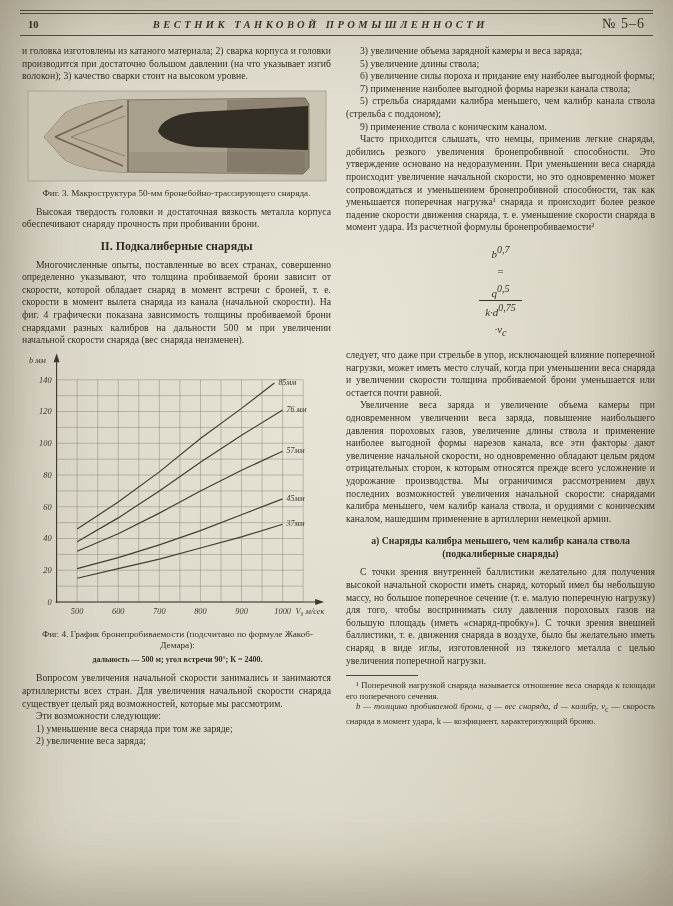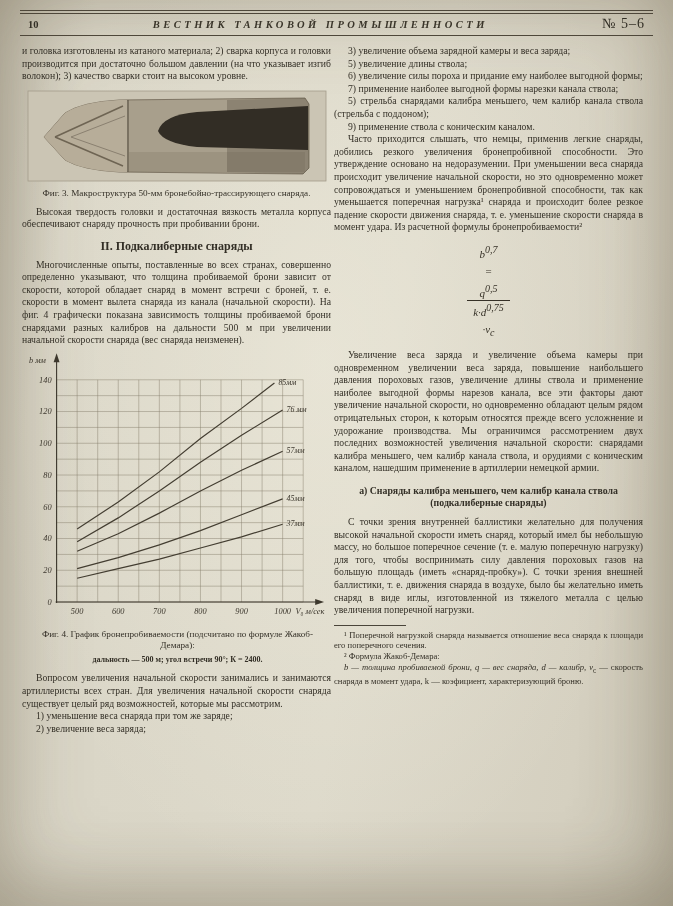--- a/index.html
+++ b/index.html
@@ -12,21 +12,21 @@
           radial-gradient(ellipse at 48% 40%, rgba(255,252,238,.35), rgba(0,0,0,0) 70%),
           linear-gradient(100deg, #c9c4b4 0%, #d9d5c6 12%, #dcd8c9 55%, #d5d0c0 85%, #c7c2b1 100%);
         box-shadow:inset 0 0 90px rgba(88,76,52,.30), inset 0 -25px 60px rgba(88,76,52,.18);}
   .header{margin:10px 20px 0 20px;border-top:1px solid #4e473a;padding-top:2px;}
   .header-inner{border-top:1px solid #4e473a;border-bottom:1px solid #4e473a;
         display:flex;align-items:baseline;justify-content:space-between;
         padding:2px 8px 3px 8px;}
   .pg-num{font-weight:bold;font-size:10.5px;}
   .journal{font-weight:bold;font-style:italic;font-size:10.5px;letter-spacing:3.5px;color:#3a352a;text-align:center;}
   .issue{font-weight:normal;font-size:14px;letter-spacing:1px;}
-  .cols{display:flex;gap:3px;padding:9px 18px 0 22px;}
+  .cols{display:flex;gap:15px;padding:9px 18px 0 22px;justify-content:flex-end;}
   .col{width:309px;font-size:9.7px;line-height:12.6px;text-align:justify;}
   .col p{margin:0;text-indent:14px;}
   .col p.noindent{text-indent:0;}
   h2.section{font-size:12px;text-align:center;margin:9px 0 6px 0;font-weight:bold;text-indent:0;}
   h3.subsection{font-size:9.8px;text-align:center;margin:10px 0 6px 0;font-weight:bold;line-height:12.5px;}
   h3.subsection .l2{display:block;font-weight:bold;}
   figure{margin:0;}
   .fig3{margin:7px 0 2px 0;text-align:center;}
   .fig-caption{font-size:9.2px;font-weight:normal;text-align:center;line-height:11.5px;
                margin:3px auto 6px auto;max-width:290px;text-indent:0;}
@@ -147,20 +147,21 @@
             <polyline points="52.81967213114754,220.22972972972974 94.45901639344262,208.97297297297297 136.0983606557377,196.1081081081081 177.7377049180328,181.63513513513513 219.37704918032787,165.55405405405406 261.016393442623,149.47297297297297" fill="none" stroke="#433d31" stroke-width="1.2"></polyline>
             <text x="265.016393442623" y="151.47297297297297" class="series-label">45мм</text>
             <polyline points="52.81967213114754,229.8783783783784 94.45901639344262,220.22972972972974 136.0983606557377,210.5810810810811 177.7377049180328,199.32432432432432 219.37704918032787,188.06756756756755 261.016393442623,175.2027027027027" fill="none" stroke="#433d31" stroke-width="1.2"></polyline>
             <text x="265.016393442623" y="177.2027027027027" class="series-label">37мм</text>
           </svg>
         <figcaption class="fig-caption">Фиг. 4. График бронепробиваемости (подсчитано по формуле Жакоб-Демара):</figcaption>
         <div class="fig-caption-details">дальность — 500 м; угол встречи 90°; К = 2400.</div>
       </figure>
 
       <p>Вопросом увеличения начальной скорости занимались и занимаются артиллеристы всех стран. Для увеличения начальной скорости снаряда существует целый ряд возможностей, которые мы рассмотрим.</p>
+      <p>Эти возможности следующие:</p>
       <p class="list-item">1) уменьшение веса снаряда при том же заряде;</p>
       <p class="list-item">2) увеличение веса заряда;</p>
     </div>
 
     <div class="col">
       <p class="list-item">3) увеличение объема зарядной камеры и веса заряда;</p>
       <p class="list-item">5) увеличение длины ствола;</p>
       <p class="list-item">6) увеличение силы пороха и придание ему наиболее выгодной формы;</p>
       <p class="list-item">7) применение наиболее выгодной формы нарезки канала ствола;</p>
       <p class="list-item">5) стрельба снарядами калибра меньшего, чем калибр канала ствола (стрельба с поддоном);</p>
@@ -171,31 +172,31 @@
       <div class="formula">
         <span><span>b</span><sup>0,7</sup></span>
         <span>=</span>
         <span class="frac">
           <span class="num"><span>q</span><sup>0,5</sup></span>
           <span class="den"><span>k·d</span><sup>0,75</sup></span>
         </span>
         <span><span>·v</span><sub>с</sub></span>
       </div>
 
+      <p class="noindent">следует, что даже при стрельбе в упор, исключающей влияние поперечной нагрузки, может иметь место случай, когда при уменьшении веса снаряда и увеличении скорости толщина пробиваемой брони уменьшается или остается почти равной.</p>
       <p>Увеличение веса заряда и увеличение объема камеры при одновременном увеличении веса заряда, повышение наибольшего давления пороховых газов, увеличение длины ствола и применение наиболее выгодной формы нарезов канала, все эти факторы дают увеличение начальной скорости, но одновременно обладают целым рядом отрицательных сторон, к которым относятся прежде всего усложнение и удорожание производства. Мы ограничимся рассмотрением двух последних возможностей увеличения начальной скорости: снарядами калибра меньшего, чем калибр канала ствола, и орудиями с коническим каналом, нашедшим применение в артиллерии немецкой армии.</p>
 
       <h3 class="subsection">
         <span>а) Снаряды калибра меньшего, чем калибр канала ствола</span>
         <span class="l2">(подкалиберные снаряды)</span>
       </h3>
 
       <p>С точки зрения внутренней баллистики желательно для получения высокой начальной скорости иметь снаряд, который имел бы небольшую массу, но большое поперечное сечение (т. е. малую поперечную нагрузку) для того, чтобы воспринимать силу давления пороховых газов на большую площадь (иметь «снаряд-пробку»). С точки зрения внешней баллистики, т. е. движения снаряда в воздухе, было бы желательно иметь снаряд в виде иглы, изготовленной из тяжелого металла с целью увеличения поперечной нагрузки.</p>
 
       <hr class="fn-rule">
       <div class="footnotes">
         <p>¹ Поперечной нагрузкой снаряда называется отношение веса снаряда к площади его поперечного сечения.</p>
-        <p>² Формула Жакоб-Демара:</p>
         <p><span class="em">b — толщина пробиваемой брони, q — вес снаряда, d — калибр, v</span><sub>с</sub><span> — скорость снаряда в момент удара, k — коэфициент, характеризующий броню.</span></p>
       </div>
     </div>
 
   </div>
 </div>
 
 </body></html>

